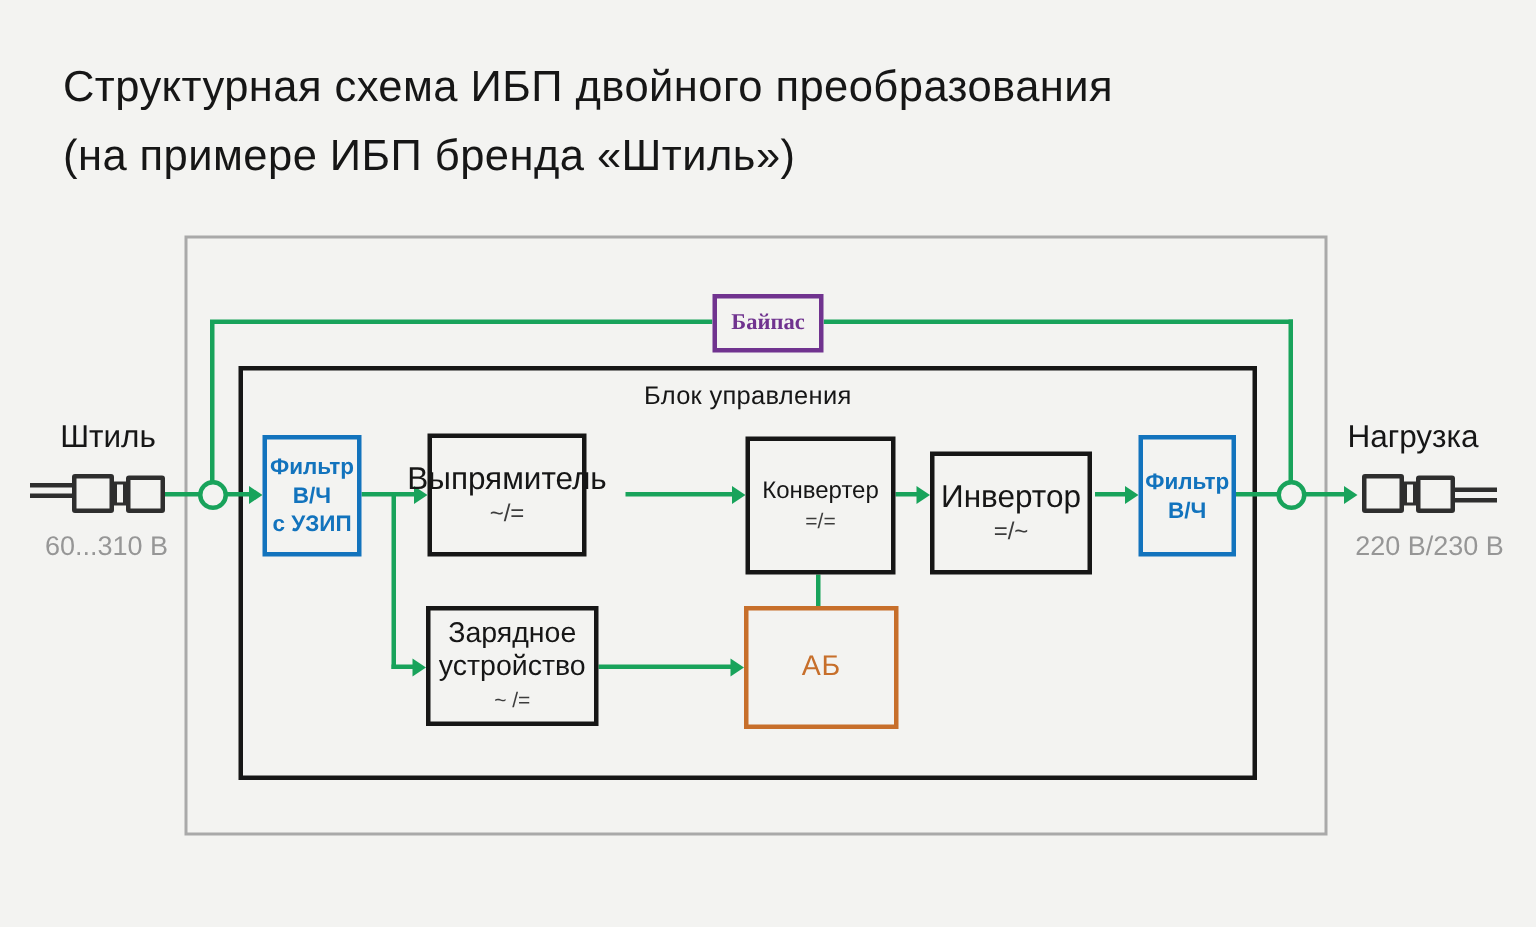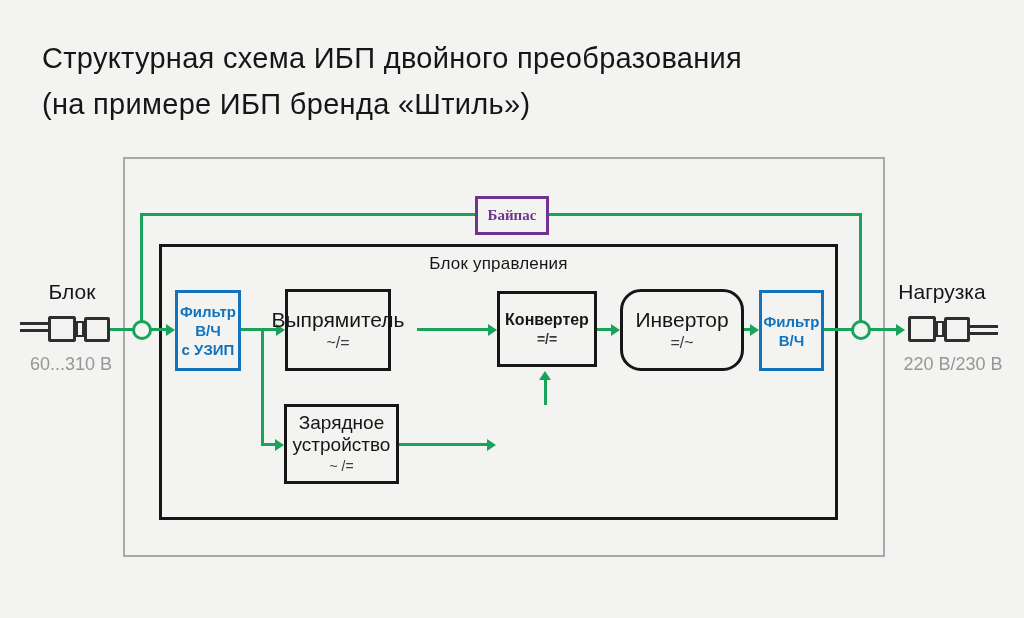--- a/index.html
+++ b/index.html
@@ -19,22 +19,22 @@
   
   .box{position:absolute;box-sizing:border-box;display:flex;flex-direction:column;align-items:center;justify-content:center;text-align:center;background:var(--bg,#f3f3f1);}
   .box.dark{border:3px solid var(--ink,#141414);color:var(--ink,#141414);}
   .box.blue{border:3px solid var(--blue,#1273bd);color:var(--blue,#1273bd);font-weight:700;}
   .box.purple{border:3px solid var(--purple,#70338f);color:var(--purple,#70338f);font-weight:700;font-family:Liberation Serif, serif;}
   .box.orange{border:3px solid var(--orange,#c76f2b);color:var(--orange,#c76f2b);}
 
   .bypass-box{left:475px;top:196px;width:74px;height:39px;font-size:15px;}
   .input-filter{left:175px;top:290px;width:66px;height:81px;font-size:15px;line-height:19px;}
   .rectifier{left:285px;top:289px;width:106px;height:82px;}
-  .converter{left:497px;top:291px;width:100px;height:76px;font-weight:bold;}
-  .inverter{left:620px;top:289px;width:124px;height:82px;border-radius:21px;}
+  .converter{left:497px;top:291px;width:100px;height:92px;}
+  .inverter{left:620px;top:301px;width:108px;height:82px;}
   .output-filter{left:759px;top:290px;width:65px;height:81px;font-size:15px;line-height:19px;}
   .charger{left:284px;top:404px;width:115px;height:80px;}
   .battery{left:496px;top:404px;width:103px;height:82px;font-size:19px;font-weight:500;letter-spacing:.5px;}
 
   .box .t-lg{font-size:21px;line-height:24px;}
   .box .t-md{font-size:16px;line-height:19px;}
   .box .t-ch{font-size:19px;line-height:22px;}
   .box .sym{font-size:16px;line-height:19px;color:#3c3c3c;margin-top:1px;}
   .box .sym.small{font-size:14px;}
 
@@ -123,22 +123,25 @@
     <div>Фильтр</div>
     <div>В/Ч</div>
   </div>
 
   <div class="box dark charger">
     <div class="t-ch">Зарядное</div>
     <div class="t-ch">устройство</div>
     <div class="sym small">~ /=</div>
   </div>
 
+  <div class="box orange battery">
+    <div>АБ</div>
+  </div>
 
-  <div class="side-label" style="left:22px;top:280px;">Блок</div>
+  <div class="side-label" style="left:22px;top:280px;">Штиль</div>
   <div class="t-wire" style="left:20px;top:322px;width:28px;"></div>
   <div class="t-wire" style="left:20px;top:329px;width:28px;"></div>
   <div class="t-rect" style="left:48px;top:316px;width:28px;height:26px;"></div>
   <div class="t-tab" style="left:76px;top:321px;width:8px;height:16px;"></div>
   <div class="t-rect" style="left:84px;top:317px;width:26px;height:25px;"></div>
   <div class="side-voltage" style="left:21px;top:354px;">60...310 В</div>
 
   <div class="side-label" style="left:892px;top:280px;">Нагрузка</div>
   <div class="t-rect" style="left:908px;top:316px;width:28px;height:26px;"></div>
   <div class="t-tab" style="left:936px;top:321px;width:8px;height:16px;"></div>

